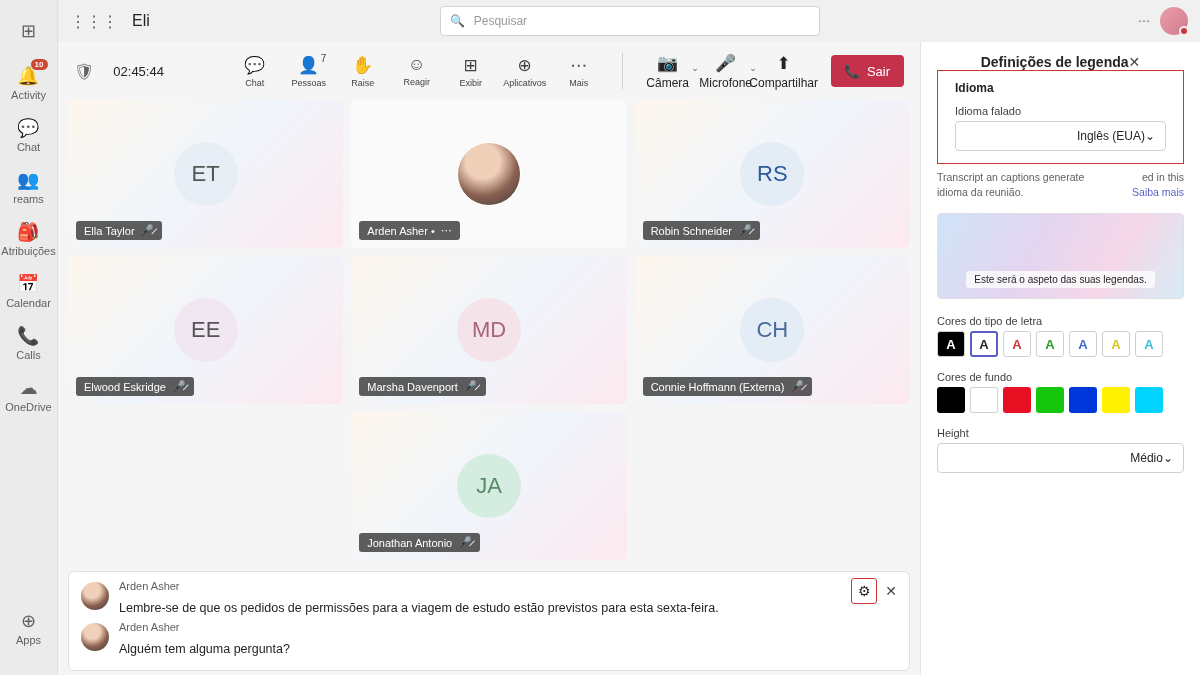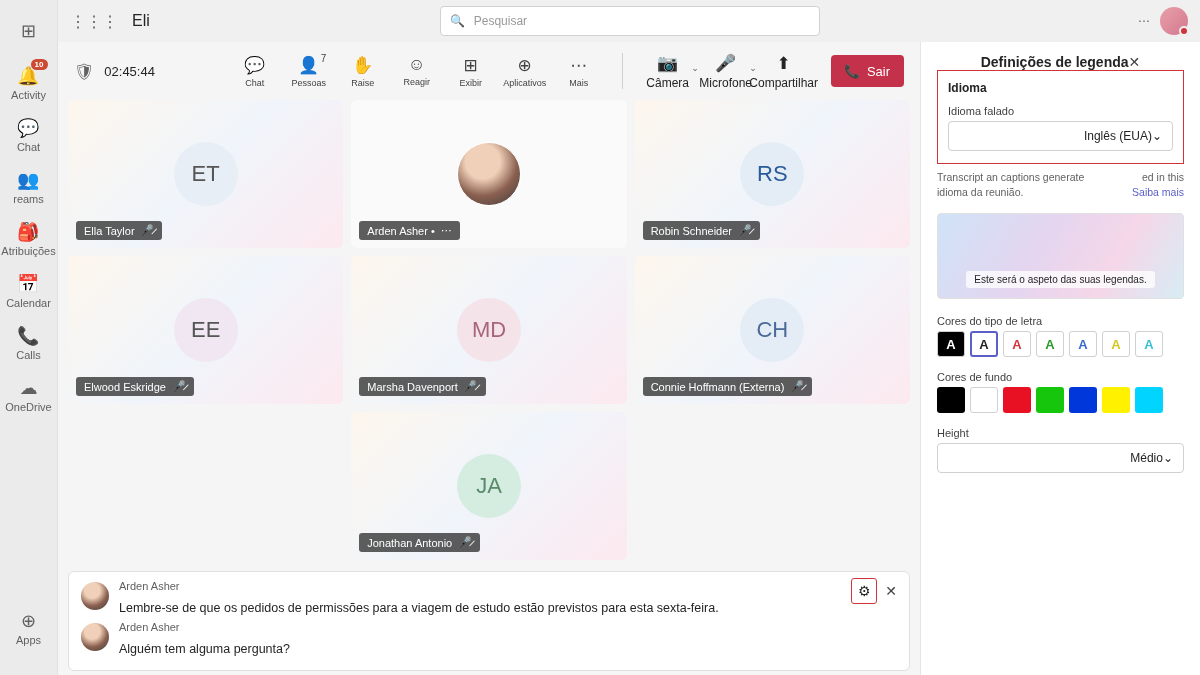--- a/index.html
+++ b/index.html
@@ -15,21 +15,21 @@
 .waffle{font-size:16px;color:#616161;cursor:pointer}
 .app-title{font-size:16px;font-weight:400;margin-left:4px}
 .search{flex:0 0 380px;height:30px;background:#fff;border:1px solid #d1d1d1;border-radius:4px;display:flex;align-items:center;padding:0 10px;margin-left:280px;gap:8px;color:#616161}
 .topbar .spacer{flex:1}
 .avatar-sm{width:28px;height:28px;border-radius:50%;background:linear-gradient(135deg,#e8a0a8,#d47890);position:relative}
 .presence-dot{position:absolute;bottom:-1px;right:-1px;width:10px;height:10px;background:#d13438;border:2px solid #f0f0f0;border-radius:50%}
 .content{flex:1;display:flex}
 .meeting{flex:1;display:flex;flex-direction:column;background:#f5f5f5}
 .meeting-toolbar{height:58px;display:flex;align-items:center;padding:0 16px;gap:10px;background:#f5f5f5}
 .shield{font-size:16px;color:#616161}
-.timer{font-size:13px;margin-left:0}
+.timer{font-size:13px;margin-left:9px}
 .meeting-toolbar .flex{flex:1}
 .tb-group{display:flex;align-items:center;gap:0}
 .tb-btn{display:flex;flex-direction:column;align-items:center;justify-content:center;width:54px;height:48px;cursor:pointer;gap:2px}
 .tb-btn .tb-ico{font-size:17px;color:#424242;position:relative}
 .tb-btn .tb-lbl{font-size:9px;color:#424242}
 .ppl-count{font-size:10px;position:absolute;right:-7px;top:-2px}
 .vsep{width:1px;height:36px;background:#d0d0d0;margin:0 6px}
 .tb-btn2{display:flex;flex-direction:column;align-items:center;width:58px;height:48px;cursor:pointer;gap:2px;position:relative;justify-content:center}
 .tb-btn2 .tb-ico{font-size:17px;color:#242424}
 .chev{position:absolute;right:-2px;top:16px;font-size:9px;color:#616161}
@@ -50,21 +50,21 @@
 .cap-text{flex:1}
 .cap-name{font-size:11px;color:#616161}
 .cap-msg{font-size:12.5px;color:#242424;margin-top:9px}
 .cap-ctrls{position:absolute;top:6px;right:8px;display:flex;gap:4px;align-items:center}
 .cap-gear{width:26px;height:26px;border:1px solid #d13438;border-radius:3px;display:flex;align-items:center;justify-content:center;font-size:14px;cursor:pointer}
 .cap-x{font-size:14px;cursor:pointer;padding:4px;color:#424242}
 .panel{width:280px;background:#fff;border-left:1px solid #e5e5e5;display:flex;flex-direction:column;padding:12px 16px;overflow-y:auto}
 .panel-hd{display:flex;justify-content:center;align-items:center;}
 .panel-title{font-size:14px;font-weight:600}
 .panel-x{font-size:14px;cursor:pointer;color:#424242}
-.lang-box{border:1.5px solid #d13438;padding:10px 10px 12px;margin-bottom:6px}
+.lang-box{border:1.5px solid #d13438;padding:10px 17px 12px;margin-bottom:6px}
 .sec-title{font-size:12px;font-weight:600;margin-bottom:10px}
 .lbl-sm{font-size:11px;color:#424242;margin-bottom:4px}
 .select{border:1px solid #d0d0d0;border-radius:4px;height:30px;display:flex;align-items:center;justify-content:flex-end;padding:0 10px;font-size:12px;cursor:pointer;background:#fff}
 .hint{font-size:10.5px;color:#616161;line-height:1.4;margin-bottom:14px;display:flex;justify-content:space-between;flex-wrap:wrap}
 .hint a{color:#5b5fc7;cursor:pointer}
 .styles-prev{height:86px;border:1px solid #e0e0e0;border-radius:4px;background:linear-gradient(120deg,#cfe3f7 0%,#e4d5f0 40%,#f5d7e8 70%,#d7ecf5 100%);display:flex;align-items:flex-end;justify-content:center;padding-bottom:10px;margin-bottom:16px}
 .styles-prev span{font-size:10px;color:#242424;background:rgba(255,255,255,0.75);padding:3px 8px;border-radius:3px}
 .swatch-row{display:flex;gap:5px;margin-bottom:14px;flex-wrap:wrap}
 .sw{width:28px;height:26px;border:1px solid #d0d0d0;border-radius:3px;display:flex;align-items:center;justify-content:center;font-size:13px;font-weight:600;cursor:pointer}
 .sw.solid{border:none}

